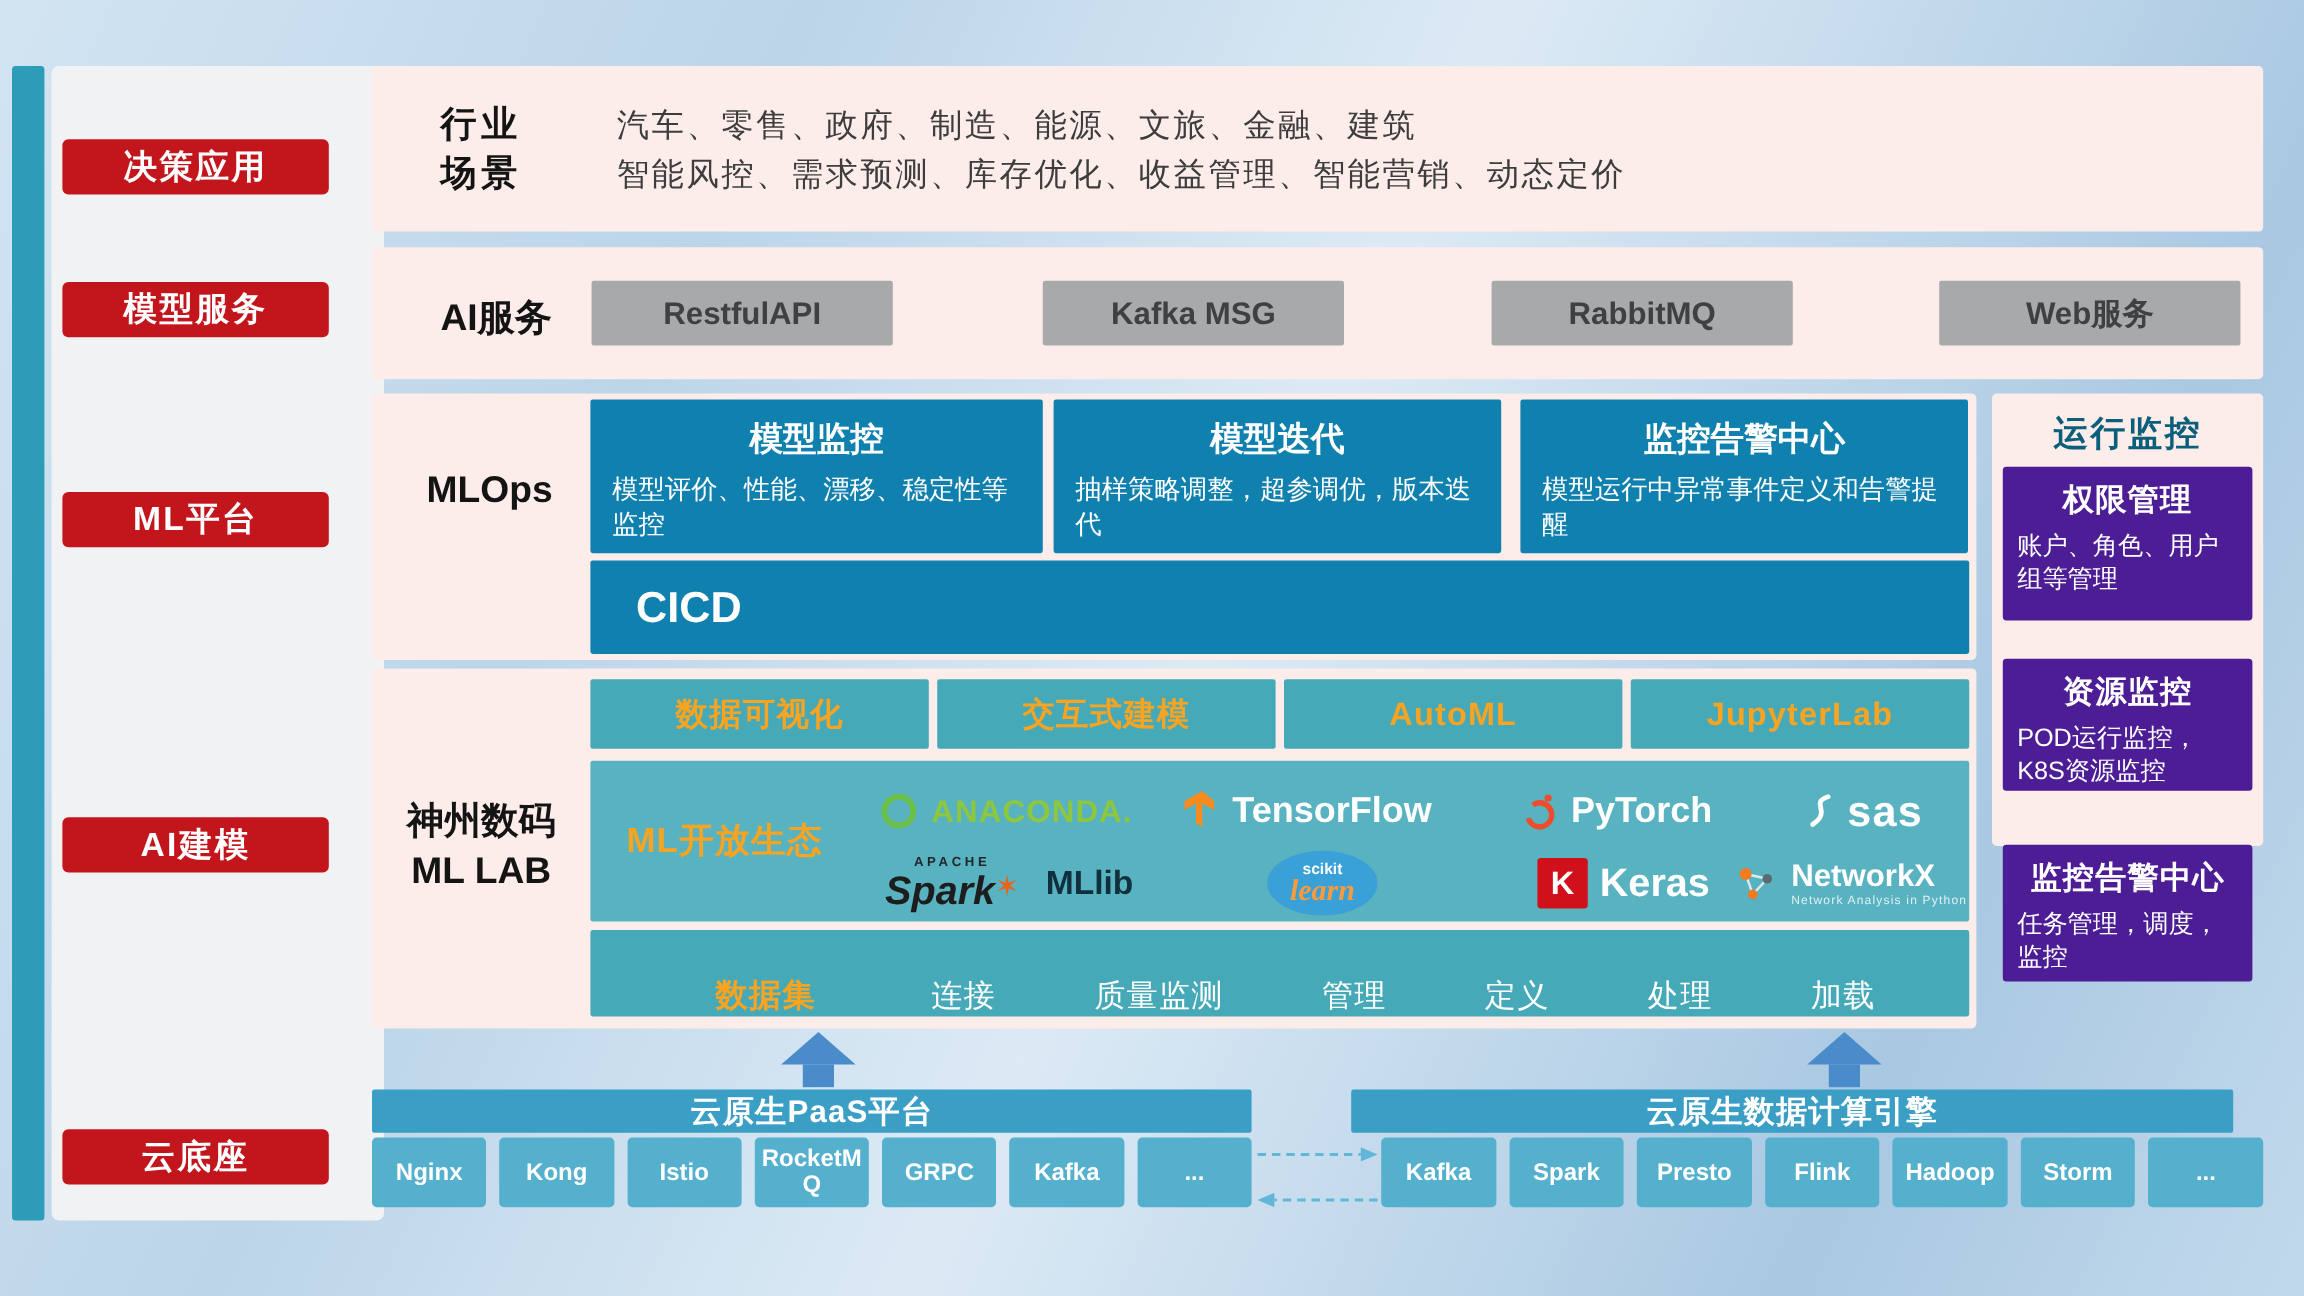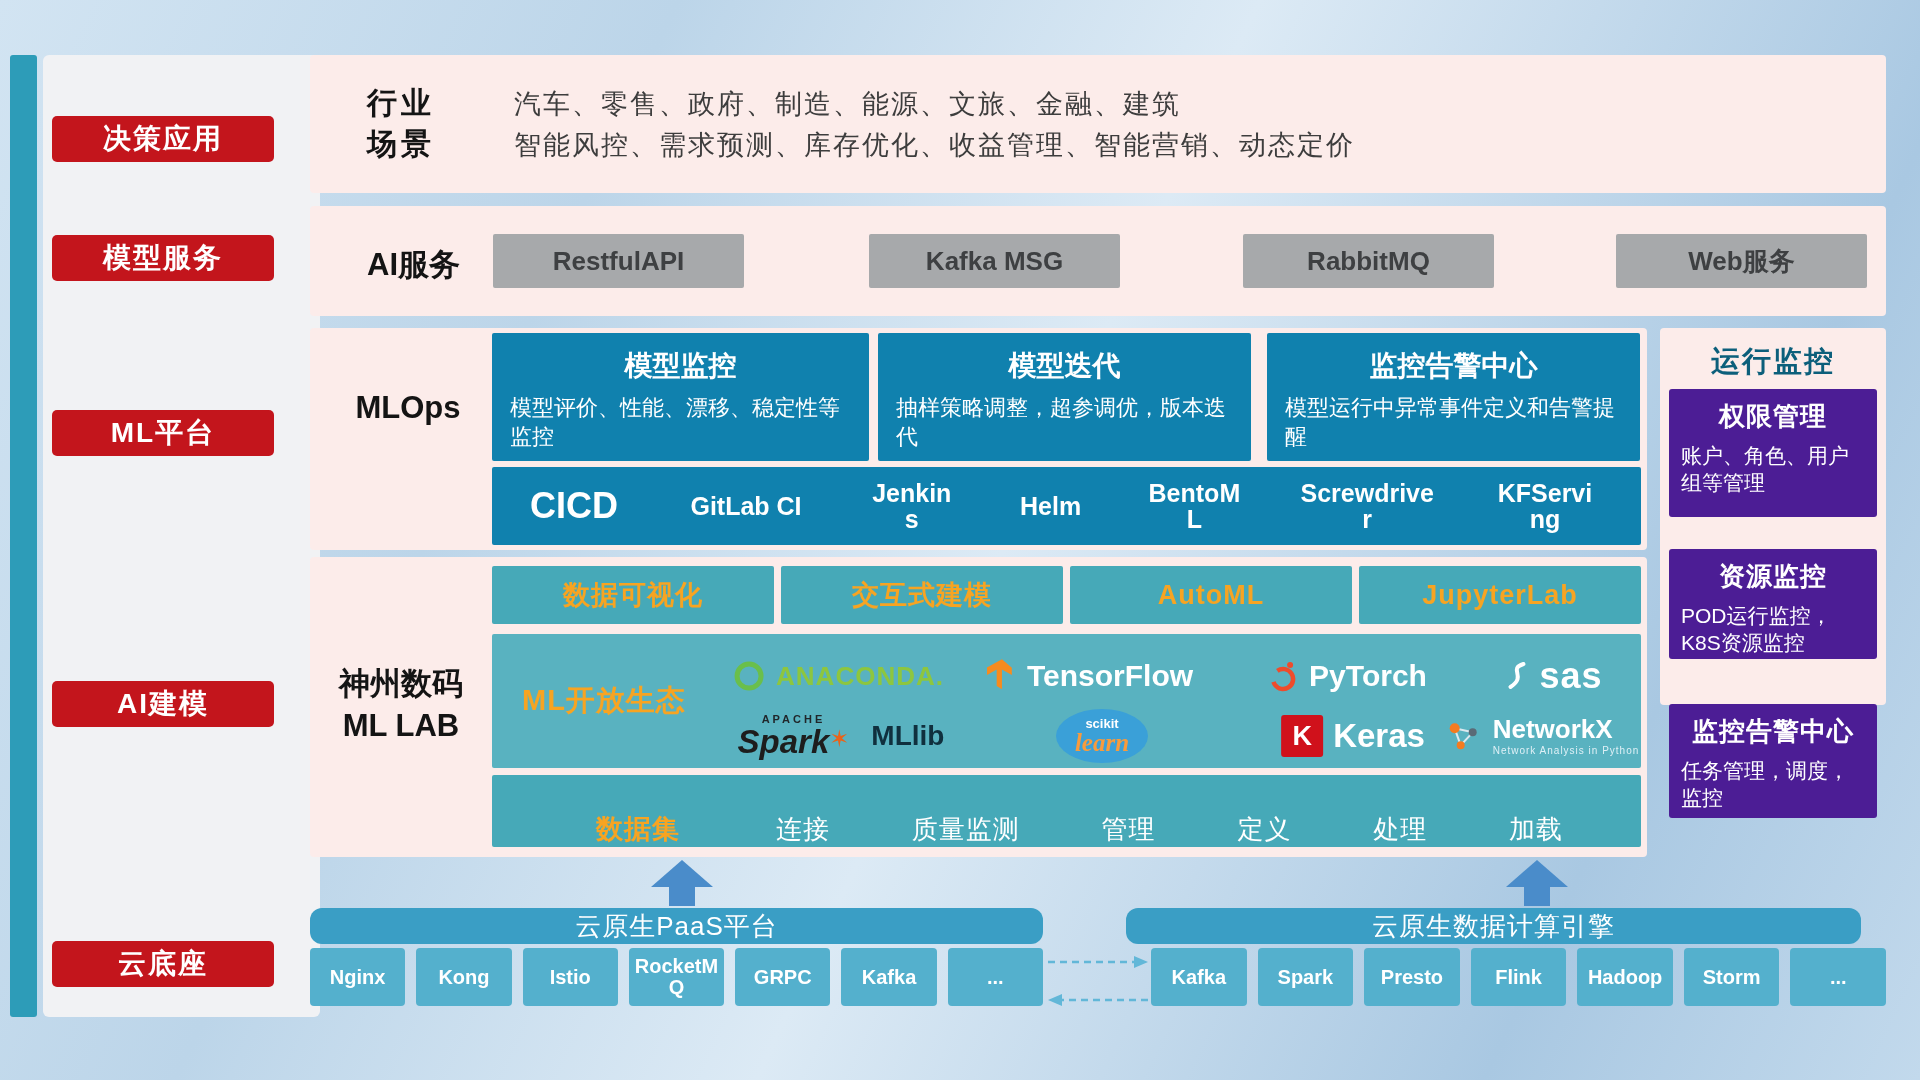--- a/index.html
+++ b/index.html
@@ -80,22 +80,22 @@
   .rightcol { left:1660px; top:328px; width:226px; height:377px; }
   .mon-title { position:absolute; top:14px; width:100%; text-align:center; font-size:29px; font-weight:bold; color:#0c5f7b; letter-spacing:2px; }
   .mon-card { position:absolute; left:9px; width:208px; background:#4c1d95; border-radius:3px; color:#fff; padding:10px 12px; }
   .mc-title { font-size:26px; font-weight:bold; text-align:center; margin-bottom:8px; letter-spacing:1px; }
   .mc-desc { font-size:21px; line-height:1.3; }
 
   
   .up-arrow { position:absolute; width:62px; }
   .up-arrow .tri { width:0; height:0; border-left:31px solid transparent; border-right:31px solid transparent; border-bottom:27px solid #4a8cca; }
   .up-arrow .stem { width:26px; height:19px; background:#4a8cca; margin:0 auto; }
-  .cloud-header { position:absolute; top:908px; height:36px; background:#3a9ec5; color:#fff; font-size:26px; font-weight:normal;
-    display:flex; align-items:center; justify-content:center; border-radius:12px; letter-spacing:1px; }
+  .cloud-header { position:absolute; top:908px; height:36px; background:#3a9ec5; color:#fff; font-size:26px; font-weight:bold;
+    display:flex; align-items:center; justify-content:center; border-radius:2px; letter-spacing:1px; }
   .cloud-items { position:absolute; top:948px; height:58px; display:flex; gap:11px; }
   .cloud-item { flex:1; background:#54b0cd; border-radius:4px; color:#fff; font-size:20px; font-weight:bold;
     display:flex; align-items:center; justify-content:center; text-align:center; line-height:1.05; padding:2px; word-break:break-all; }
 </style>
 </head>
 <body>
 
 <div class="stage">
 
   <div class="abs left-strip"></div>
@@ -137,28 +137,20 @@
       <div class="tc-title">模型迭代</div>
       <div class="tc-desc">抽样策略调整，超参调优，版本迭代</div>
     </div>
     <div class="teal-card" style="left:957px; width:373px;">
       <div class="tc-title">监控告警中心</div>
       <div class="tc-desc">模型运行中异常事件定义和告警提醒</div>
     </div>
 
     <div class="cicd-bar">
       <span class="cicd-label">CICD</span>
-      <div class="cicd-items">
-        <span class="cicd-item" style="width:132px">GitLab CI</span>
-        <span class="cicd-item" style="width:88px">Jenkins</span>
-        <span class="cicd-item" style="width:78px">Helm</span>
-        <span class="cicd-item" style="width:98px">BentoML</span>
-        <span class="cicd-item" style="width:136px">Screwdriver</span>
-        <span class="cicd-item" style="width:108px">KFServing</span>
-      </div>
     </div>
   </div>
 
   <div class="panel row4">
     <div class="lab-label">
       <div>神州数码</div>
       <div>ML LAB</div>
     </div>
 
     <div class="tools-row">

